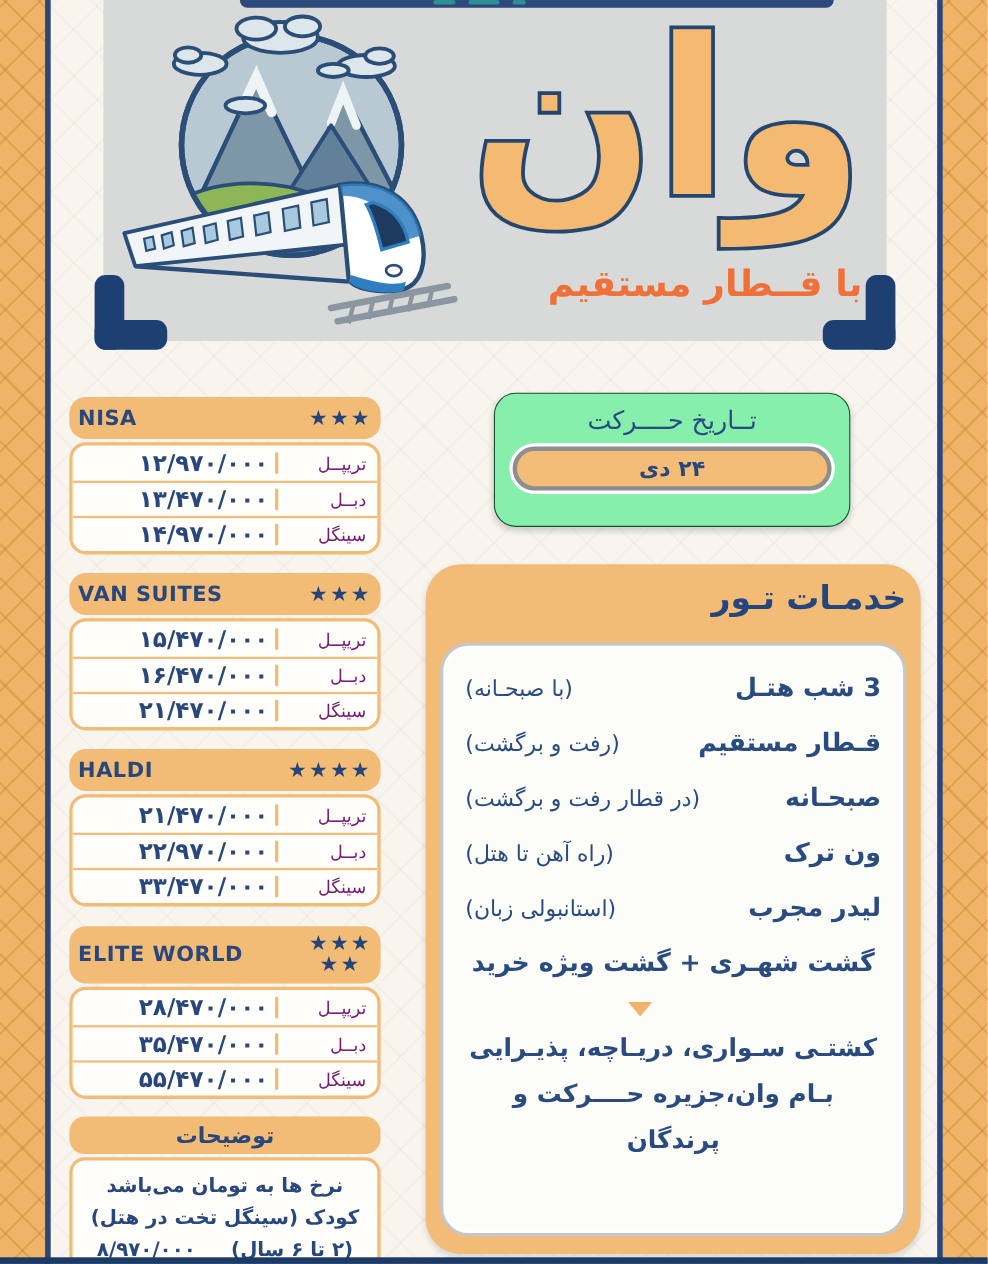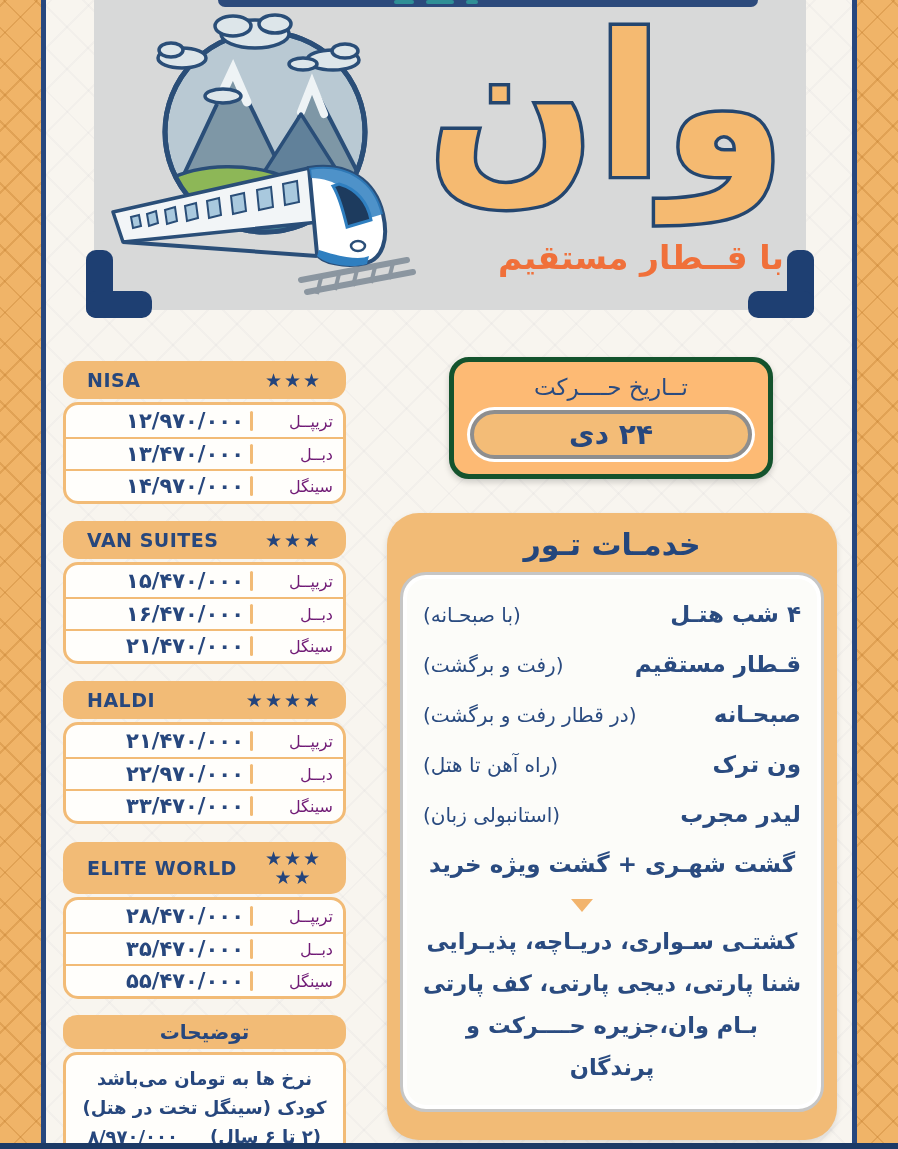--- a/index.html
+++ b/index.html
@@ -33,21 +33,21 @@
   .header-subtitle{ right:22px; top:266px; font-size:33px; font-weight:bold; color:#f0703a; letter-spacing:.5px; }
   .bracket{ position:absolute; width:66px; height:68px; z-index:3; }
   .bracket .v,.bracket .h{ position:absolute; background:#1e3f72; border-radius:10px; }
   .bracket .v{ top:0; width:27px; height:68px; }
   .bracket .h{ bottom:0; width:66px; height:27px; }
   .bracket-left{ left:86px; top:250px; } .bracket-left .v{ left:0; } .bracket-left .h{ left:0; }
   .bracket-right{ left:748px; top:250px; } .bracket-right .v{ right:0; } .bracket-right .h{ right:0; }
 
   
   .hotel-card{ left:63px; width:283px; }
-  .hotel-header{ background:#f2bb76; border-radius:15px; padding:5px 24px;
+  .hotel-header{ background:#f2bb76; border-radius:15px; padding:5px 8px;
     display:flex; direction:ltr; justify-content:space-between; align-items:center; min-height:38px; }
   .hotel-name{ color:#27477d; font-weight:bold; font-size:19px; letter-spacing:.5px; }
   .hotel-stars{ color:#24447c; font-size:19px; line-height:19px; text-align:center; letter-spacing:2px; }
   .hotel-stars .l2:empty{ display:none; }
   .hotel-body{ background:#fffefb; border:3px solid #f2bb76; border-radius:15px; margin-top:3px; overflow:hidden; }
   .hrow{ display:flex; align-items:center; height:32px; padding:0 10px; }
   .hrow + .hrow{ border-top:2.5px solid #f2bb76; }
   .htype{ flex:0 0 74px; color:#701a75; font-size:16px; }
   .hdivider{ width:3px; height:20px; background:#f2bb76; border-radius:2px; margin:0 6px; }
   .hprice{ flex:1; text-align:right; color:#27477d; font-size:21px; font-weight:600; direction:ltr; }
@@ -55,30 +55,30 @@
   
   .notes-card{ left:63px; top:1015px; width:283px; }
   .notes-header{ background:#f2bb76; border-radius:14px; padding:5px; text-align:center;
     color:#27477d; font-weight:bold; font-size:20px; }
   .notes-body{ background:#fffefb; border:3px solid #f2bb76; border-radius:14px; margin-top:3px;
     padding:9px 6px; text-align:center; color:#27477d; font-weight:bold; font-size:18px; line-height:29px; }
   .notes-last{ display:flex; justify-content:space-around; align-items:center; }
   .ltr{ direction:ltr; }
 
   
-  .date-card{ left:449px; top:357px; width:324px; height:122px; background:#fdba74;
-    border:5px solid #14532d; border-radius:20px; box-shadow:0 3px 6px rgba(0,0,0,.18); }
+  .date-card{ left:449px; top:357px; width:324px; height:122px; background:#86efac;
+    border:1px solid #14532d; border-radius:20px; box-shadow:0 3px 6px rgba(0,0,0,.18); }
   .date-label{ text-align:center; color:#2a4b80; font-size:23px; padding-top:12px; }
   .date-pill{ margin:10px 16px 0; background:#f3bc77; border:4px solid #8e8e8e; border-radius:999px;
-    box-shadow:0 0 0 3px #fff; text-align:center; font-size:28px; font-weight:bold; color:#27477d; padding:4px 0; }
+    box-shadow:0 0 0 3px #fff; text-align:center; font-size:20px; font-weight:bold; color:#27477d; padding:4px 0; }
 
   
   .services-card{ left:387px; top:513px; width:450px; height:627px; background:#f2bb76;
     border-radius:32px; padding:8px 13px 16px; box-shadow:0 3px 6px rgba(0,0,0,.12); }
-  .services-title{ text-align:center; color:#24467c; font-weight:bold; font-size:30px; padding:6px 0 10px; }
+  .services-title{ color:#24467c; font-weight:bold; font-size:30px; padding:6px 0 22px; }
   .services-inner{ background:#fcfcf9; border:3px solid #c6c6c6; border-radius:26px;
     box-shadow:inset 0 0 0 4px #fff; padding:26px 18px 18px; height:540px; overflow:hidden; }
   .srow{ display:flex; justify-content:space-between; align-items:baseline; margin:0 2px 24px; color:#2a4b80; }
   .srow-center{ justify-content:center; }
   .sname{ font-size:23px; font-weight:bold; }
   .sdetail{ font-size:20px; }
   .opt-wrap{ text-align:center; margin:2px 0 0; }
   .opt-badge{ display:inline-block; background:#f2b46d; color:#e23c2b; font-weight:bold; font-size:19px;
     padding:4px 20px; border-radius:18px; box-shadow:0 0 0 2px #fff; }
   .opt-tri{ width:0; height:0; border-left:11px solid transparent; border-right:11px solid transparent;
@@ -302,21 +302,21 @@
 
 <div class="abs date-card">
   <div class="date-label">تــاریخ حــــرکت</div>
   <div class="date-pill">۲۴ دی</div>
 </div>
 
 <div class="abs services-card">
   <div class="services-title">خدمـات تـور</div>
   <div class="services-inner">
     <div class="srow">
-      <span class="sname">۴ شب هتـل</span>
+      <span class="sname">3 شب هتـل</span>
       <span class="sdetail">(با صبحـانه)</span>
     </div>
     <div class="srow">
       <span class="sname">قـطار مستقیم</span>
       <span class="sdetail">(رفت و برگشت)</span>
     </div>
     <div class="srow">
       <span class="sname">صبحـانه</span>
       <span class="sdetail">(در قطار رفت و برگشت)</span>
     </div>
@@ -326,16 +326,15 @@
     </div>
     <div class="srow">
       <span class="sname">لیدر مجرب</span>
       <span class="sdetail">(استانبولی زبان)</span>
     </div>
     <div class="srow srow-center">
       <span class="sname">گشت شهـری + گشت ویژه خرید</span>
     </div>
     <div class="opt-tri"></div>
     <div class="opt-line">کشتـی سـواری، دریـاچه، پذیـرایی</div>
-    <div class="opt-line">شنا پارتی، دیجی پارتی، کف پارتی</div>
     <div class="opt-line">بـام وان،جزیره حــــرکت و پرندگان</div>
   </div>
 </div>
 
 </body></html>

